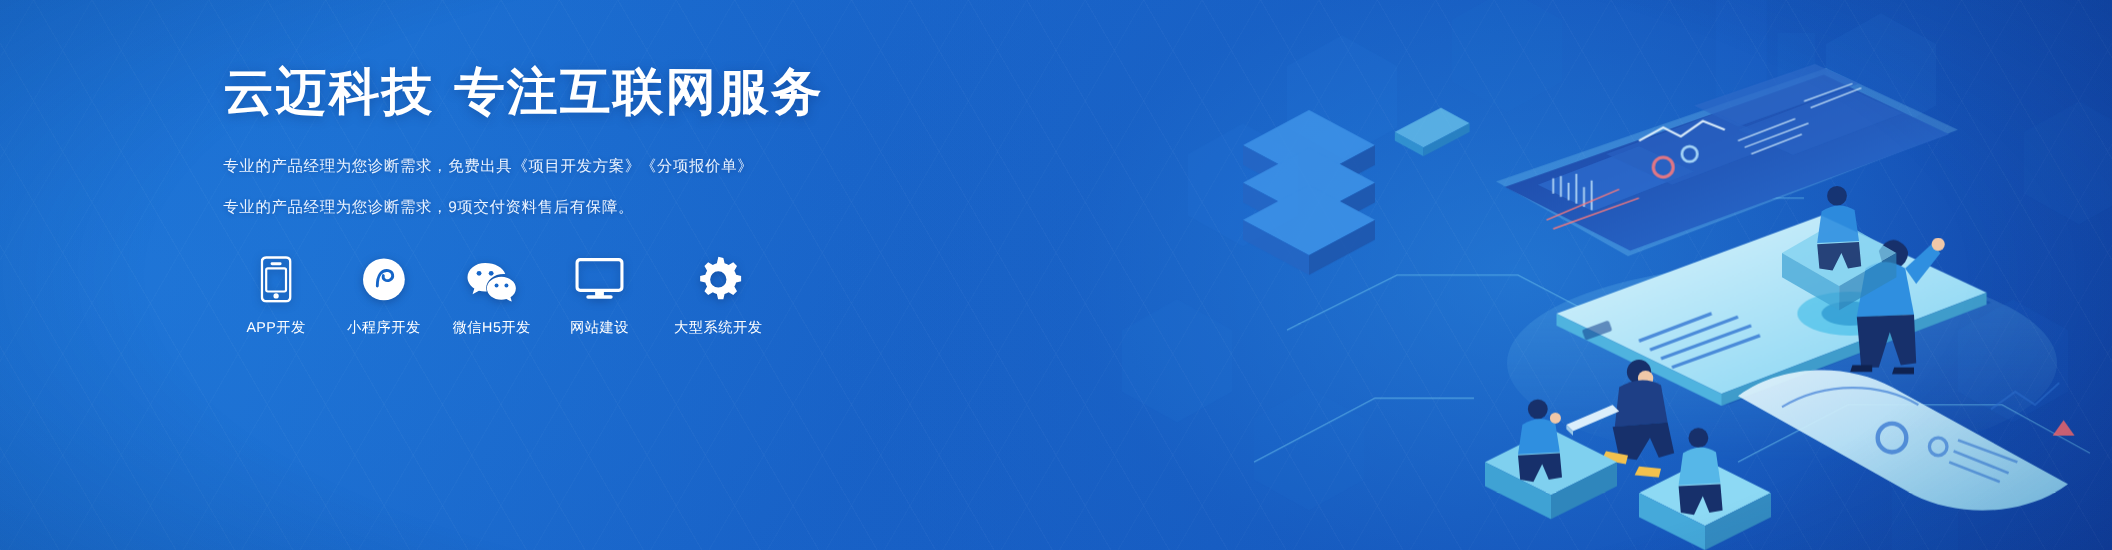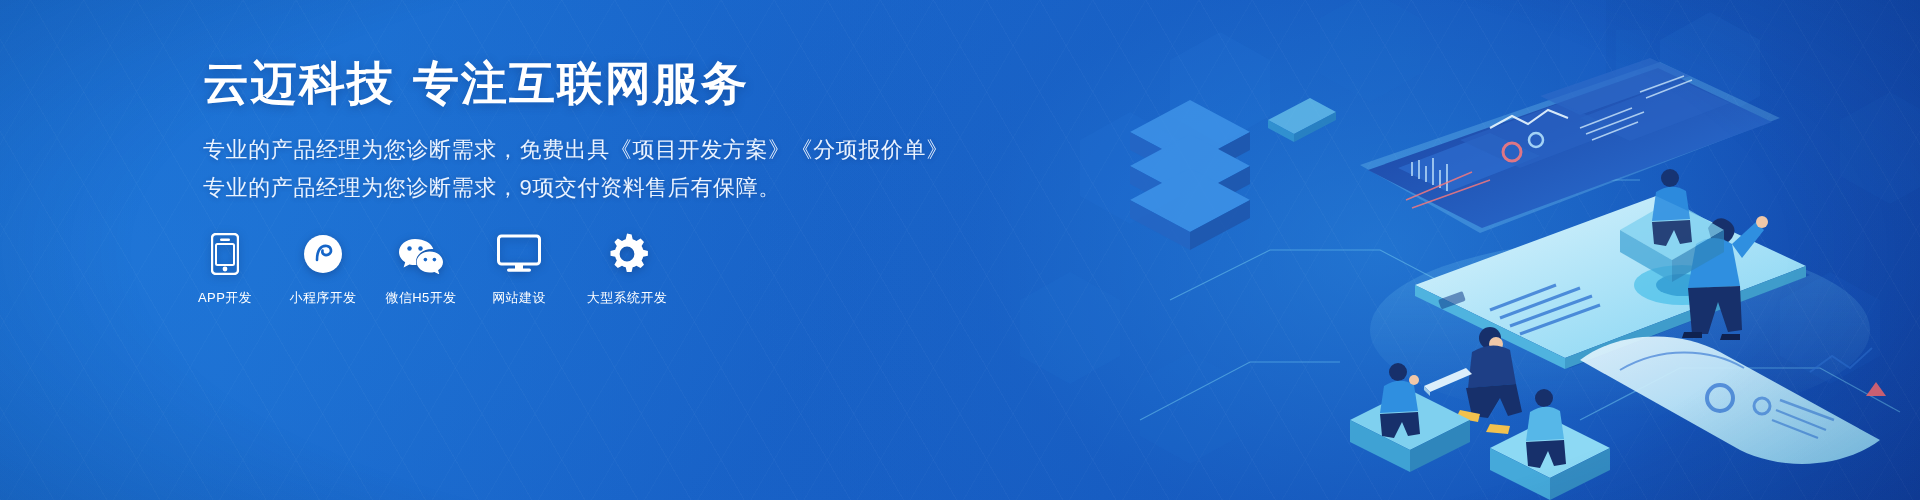--- a/index.html
+++ b/index.html
@@ -32,28 +32,28 @@
   
   .copy{position:absolute;left:203px;top:60px;width:760px;}
   .headline{
     font-family:"DejaVu Sans","Liberation Sans",sans-serif;
     font-size:46px;line-height:1;font-weight:bold;color:#ffffff;
     letter-spacing:2px;white-space:nowrap;
     text-shadow:0 2px 10px rgba(8,40,100,.35);
     margin:0 0 26px 0;
   }
   .sub{
-    font-size:22px;line-height:36px;color:#eaf3ff;
+    font-size:14px;line-height:36px;color:#eaf3ff;
     letter-spacing:.6px;white-space:nowrap;margin:0;
     text-shadow:0 1px 5px rgba(8,40,100,.30);
   }
   .sub.l2{margin-top:2px;}
 
   
-  .services{position:absolute;left:189px;top:232px;display:flex;align-items:flex-start;}
+  .services{position:absolute;left:215px;top:232px;display:flex;align-items:flex-start;}
   .svc{display:flex;flex-direction:column;align-items:center;width:72px;margin-right:26px;cursor:pointer;}
   .svc .ico{height:44px;display:flex;align-items:center;justify-content:center;margin-bottom:13px;}
   .svc .ico svg{display:block;filter:drop-shadow(0 2px 4px rgba(6,34,90,.35));}
   .svc .lbl{font-size:13px;color:#ffffff;white-space:nowrap;letter-spacing:.4px;}
   .svc.wide{width:92px;justify-content:space-between;}
 
   
   .art{position:absolute;right:0;top:0;width:900px;height:500px;}
   .art svg{display:block;}
 </style>

